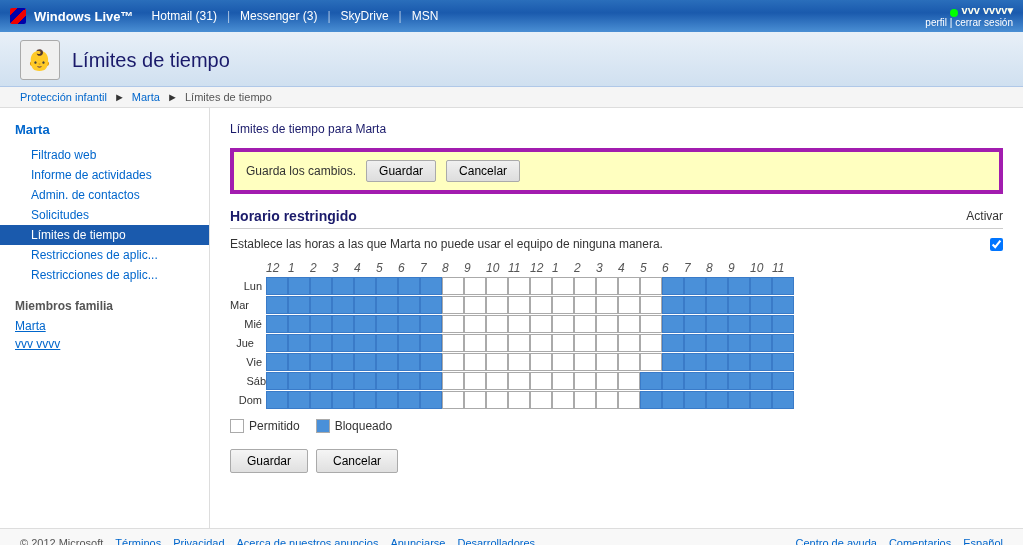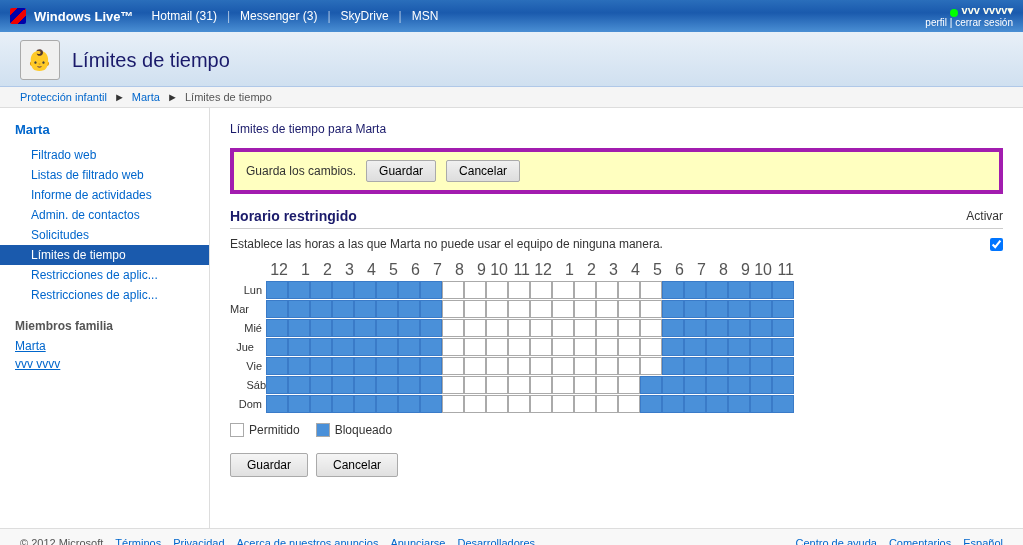--- a/index.html
+++ b/index.html
@@ -148,23 +148,24 @@
     
     .time-grid-container { overflow-x: auto; }
 
     .hour-labels {
       display: flex;
       margin-left: 36px;
       margin-bottom: 2px;
     }
     .hour-label {
       width: 22px;
-      text-align: right;
-      font-size: 16px;
+      text-align: left;
+      font-size: 12px;
       color: #555;
+      font-style: italic;
     }
     .grid-cell {
       width: 22px;
       height: 18px;
       border: 1px solid #aaa;
       cursor: pointer;
       flex-shrink: 0;
     }
     .grid-cell.blocked { background: #4a90d9; border-color: #3a7bc8; }
     .grid-cell.allowed { background: #fff; }
@@ -251,21 +252,20 @@
   <a href="#">Marta</a>
   <span class="arrow"> ► </span>
   <span>Límites de tiempo</span>
 </div>
 
 <div id="main">
 
   <div id="sidebar">
     <div class="current-user">Marta</div>
     <a class="nav-item" href="#">Filtrado web</a>
-    <a class="nav-item" href="#">Listas de filtrado web</a>
     <a class="nav-item" href="#">Informe de actividades</a>
     <a class="nav-item" href="#">Admin. de contactos</a>
     <a class="nav-item" href="#">Solicitudes</a>
     <a class="nav-item active" href="#">Límites de tiempo</a>
     <a class="nav-item" href="#">Restricciones de aplic...</a>
     <a class="nav-item" href="#">Restricciones de aplic...</a>
 
     <div class="section-title">Miembros familia</div>
     <a class="member-item" href="#">Marta</a>
     <a class="member-item" href="#">vvv vvvv</a>

